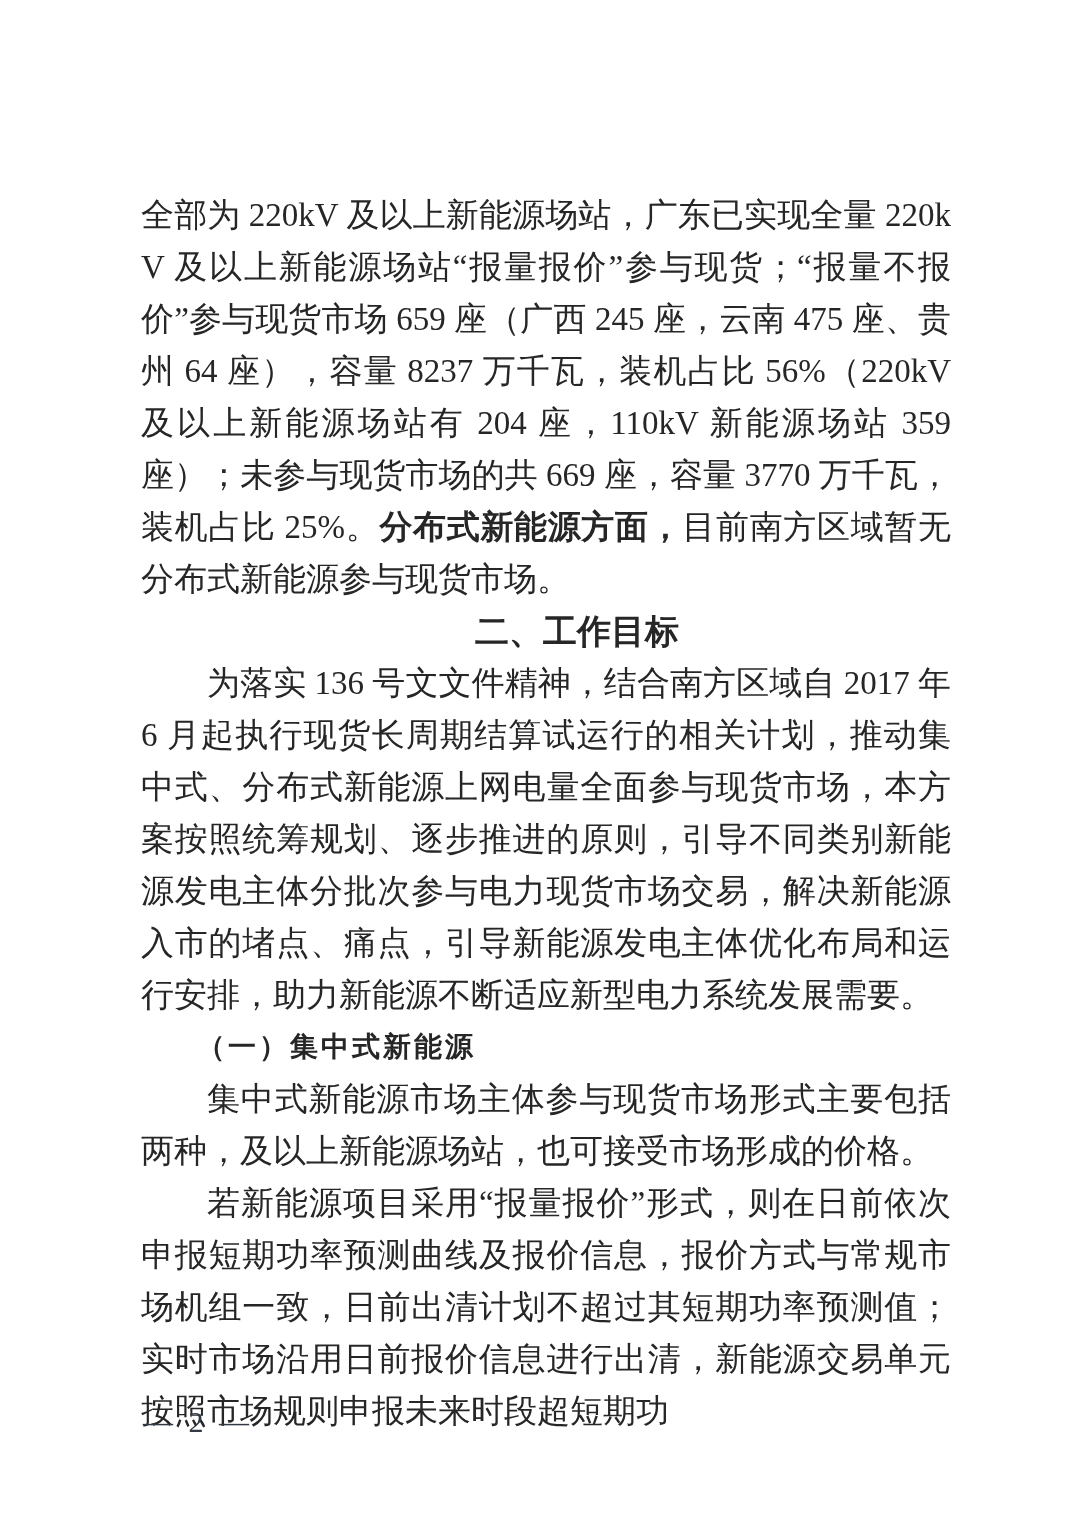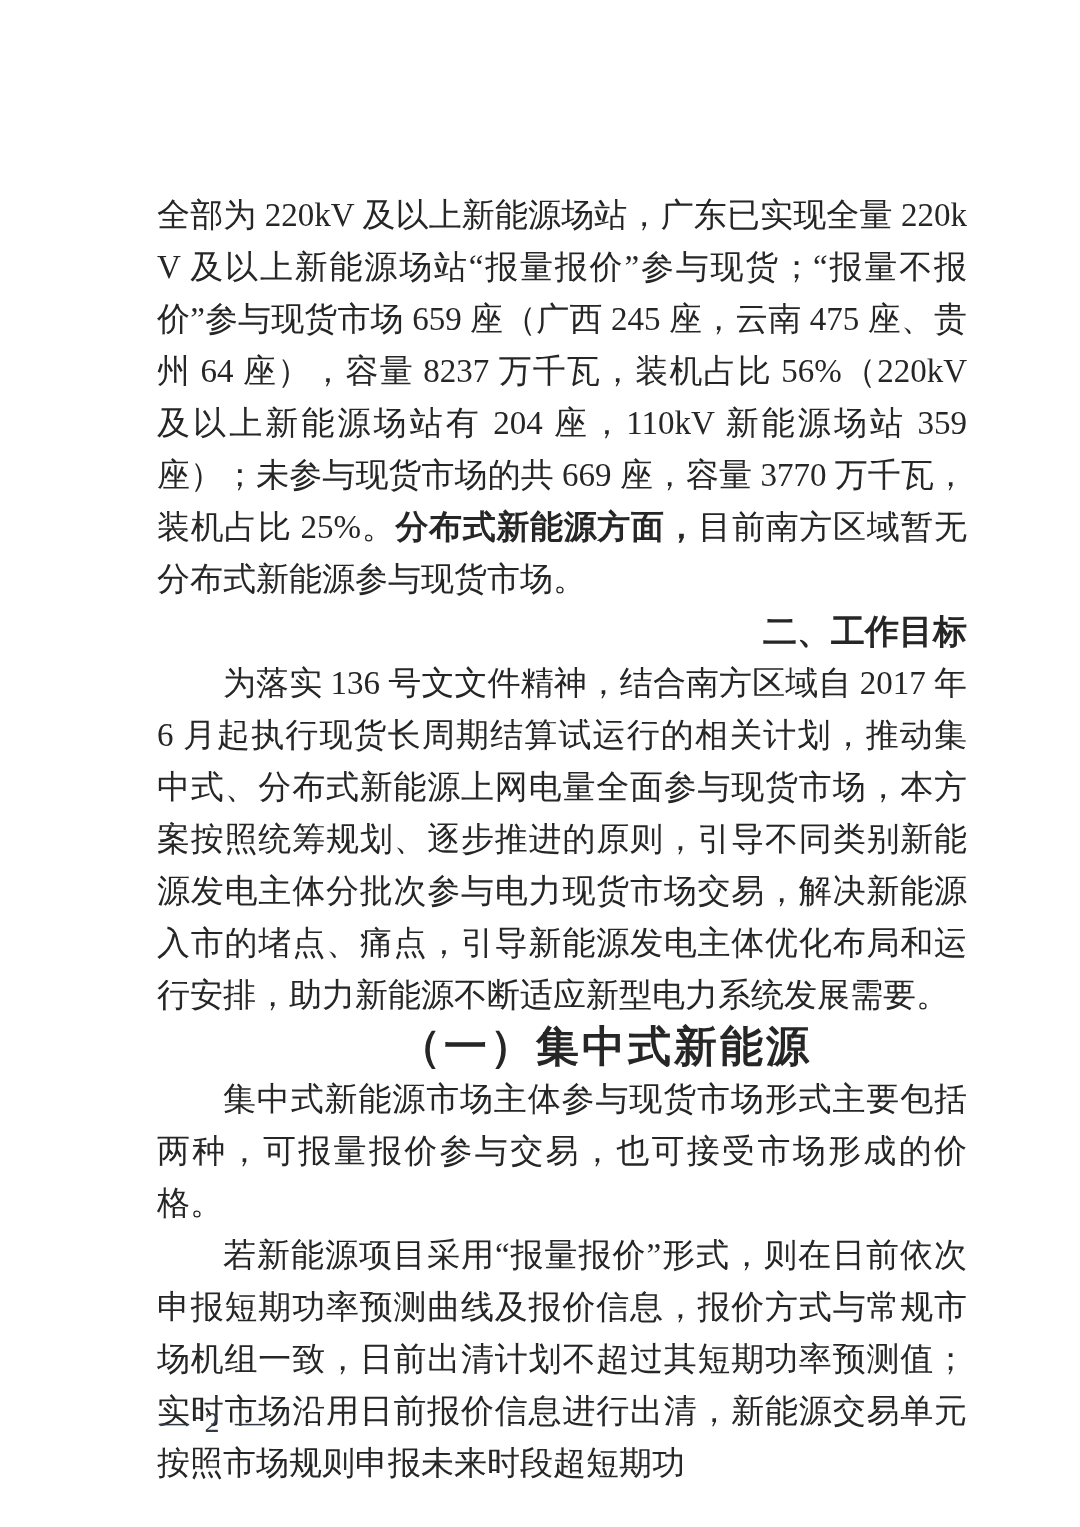--- a/index.html
+++ b/index.html
@@ -12,21 +12,20 @@
     height: 1527px;
     font-family: "Liberation Serif", "DejaVu Serif", serif;
     color: #262626;
     overflow: hidden;
   }
   .page {
     position: relative;
     width: 890px;
     height: 1527px;
     background: #ffffff;
-    margin-left: 16px;
   }
   .content {
     position: absolute;
     left: 141px;
     top: 189px;
     width: 810px;
   }
   .para {
     margin: 0;
     font-size: 33px;
@@ -42,31 +41,31 @@
     font-weight: bold;
     font-family: "Liberation Sans", "DejaVu Sans", sans-serif;
   }
   .heading {
     margin: 0;
     font-size: 34px;
     line-height: 52px;
     font-weight: bold;
     font-family: "Liberation Sans", "DejaVu Sans", sans-serif;
     text-indent: 1.82em;
-    text-align: right;
+    text-align: center;
   }
   .subheading {
     margin: 0;
-    font-size: 43px;
+    font-size: 28px;
     line-height: 52px;
     font-weight: 600;
     font-family: "Liberation Serif", "DejaVu Serif", serif;
     text-indent: 2em;
     letter-spacing: 3px;
-    text-align: center;
+    text-align: left;
   }
   .footer {
     position: absolute;
     left: 143px;
     top: 1398px;
     font-size: 30px;
     line-height: 48px;
     color: #333a45;
     letter-spacing: 4px;
     font-family: "Liberation Serif", "DejaVu Serif", serif;
@@ -80,20 +79,20 @@
 
     <p class="para no-indent"><span>全部为 220kV 及以上新能源场站，广东已实现全量 220kV 及以上新能源场站“报量报价”参与现货；“报量不报价”参与现货市场 659 座（广西 245 座，云南 475 座、贵州 64 座），容量 8237 万千瓦，装机占比 56%（220kV 及以上新能源场站有 204 座，110kV 新能源场站 359 座）；未参与现货市场的共 669 座，容量 3770 万千瓦，装机占比 25%。</span><span class="bold-run">分布式新能源方面，</span><span>目前南方区域暂无分布式新能源参与现货市场。</span></p>
 
     <h2 class="heading">二、工作目标</h2>
 
     <p class="para">为落实 136 号文文件精神，结合南方区域自 2017 年 6 月起执行现货长周期结算试运行的相关计划，推动集中式、分布式新能源上网电量全面参与现货市场，本方案按照统筹规划、逐步推进的原则，引导不同类别新能源发电主体分批次参与电力现货市场交易，解决新能源入市的堵点、痛点，引导新能源发电主体优化布局和运行安排，助力新能源不断适应新型电力系统发展需要。</p>
 
 
     <h3 class="subheading">（一）集中式新能源</h3>
 
-    <p class="para">集中式新能源市场主体参与现货市场形式主要包括两种，可报量报价参与交易，也可接受市场形成的价格。</p>
+    <p class="para">集中式新能源市场主体参与现货市场形式主要包括两种，及以上新能源场站，也可接受市场形成的价格。</p>
 
     <p class="para">若新能源项目采用“报量报价”形式，则在日前依次申报短期功率预测曲线及报价信息，报价方式与常规市场机组一致，日前出清计划不超过其短期功率预测值；实时市场沿用日前报价信息进行出清，新能源交易单元按照市场规则申报未来时段超短期功</p>
 
   </div>
 
   <div class="footer">— 2 —</div>
 </div>
 
 </body></html>

